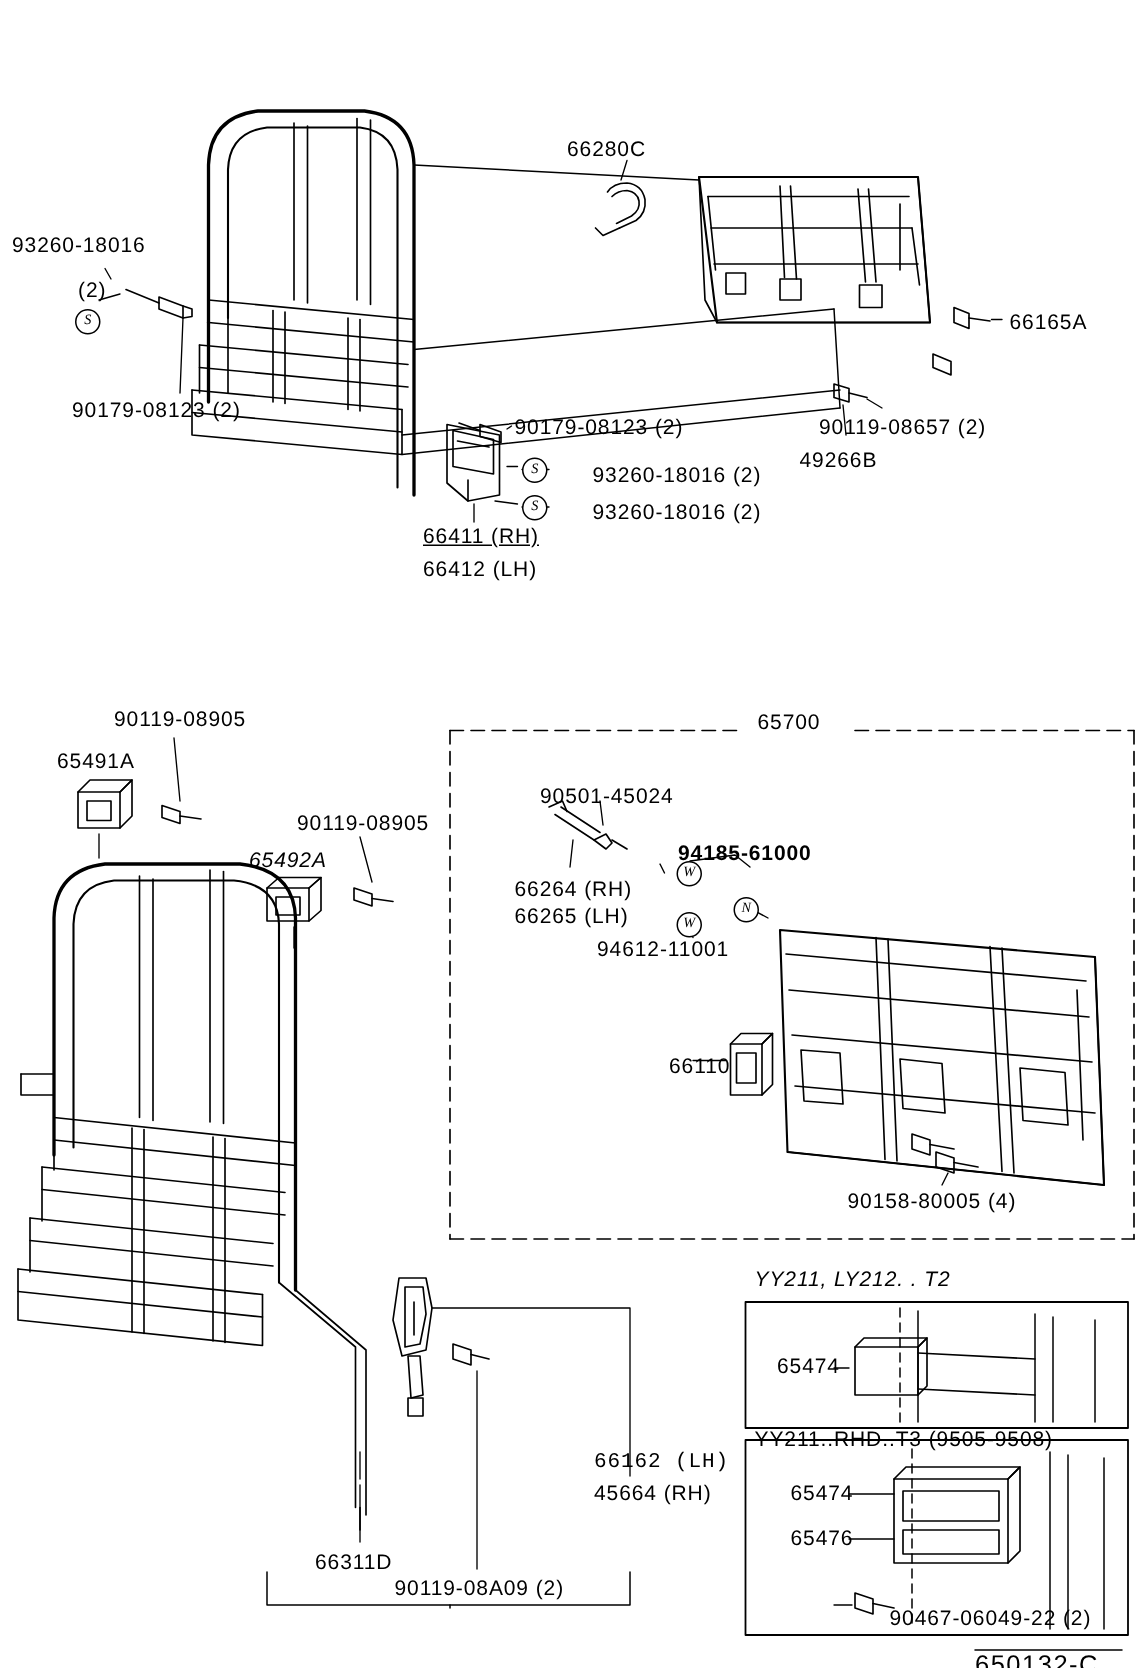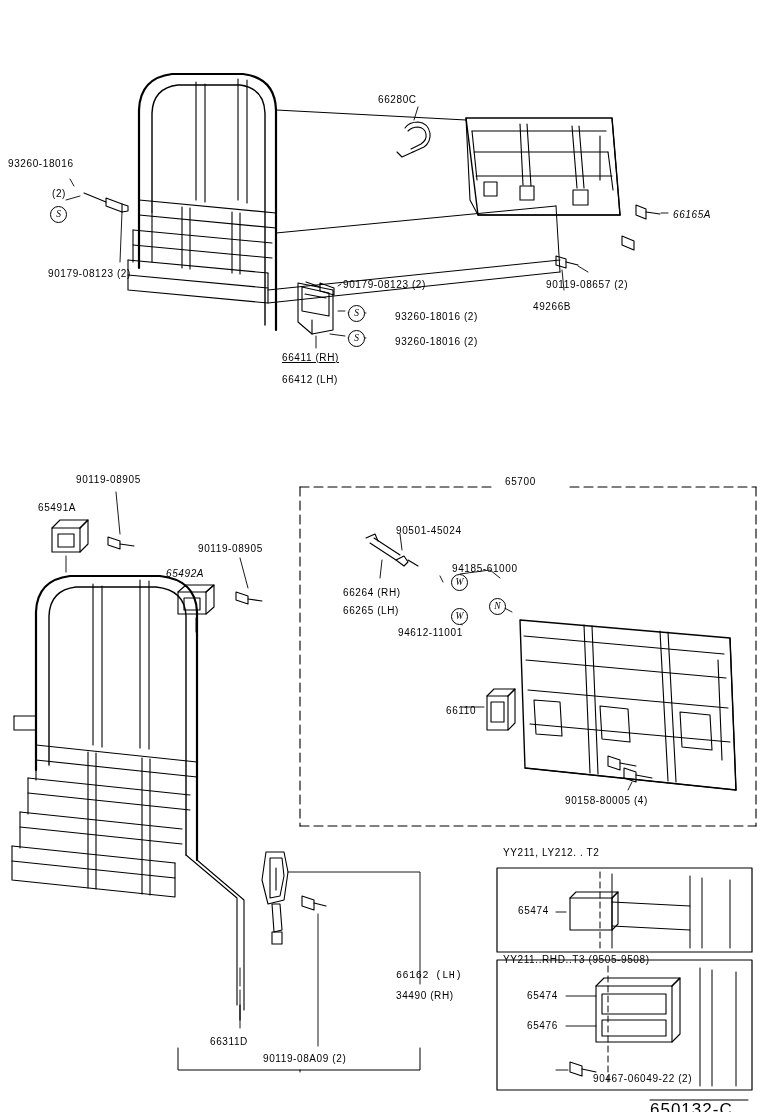--- a/index.html
+++ b/index.html
@@ -30,21 +30,21 @@
   }
   .lbl {
     position: absolute;
     font-family: "Liberation Sans", sans-serif;
     font-size: 13.5px;
     letter-spacing: 0.4px;
     white-space: pre;
     line-height: 15px;
     color: #000;
   }
-  .lbl.code  { font-size: 10px; letter-spacing: 0.6px; }
+  .lbl.code  { font-size: 14px; letter-spacing: 0.6px; }
   .lbl.sheet { font-size: 17px; letter-spacing: 1px; margin-top: 20px; }
   .circ {
     position: absolute;
     width: 15px; height: 15px;
     border: 1.1px solid #000;
     border-radius: 50%;
     font-size: 9.5px;
     line-height: 14px;
     text-align: center;
     font-family: "Liberation Serif", serif;
@@ -331,57 +331,57 @@
       <path d="M566,996 L596,996" stroke-width="0.9"></path>
       <path d="M566,1026 L596,1026" stroke-width="0.9"></path>
 
       <path d="M650,1100 L748,1100" stroke-width="1.0"></path>
     </g>
   </svg>
 
   <div class="lbl code" style="left:378px; top:92px;">66280C</div>
   <div class="lbl code" style="left:8px; top:156px;text-align:center;">93260-18016</div>
   <div class="lbl code" style="left:52px; top:186px;">(2)</div>
-  <div class="lbl code" style="left:673px; top:207px;font-style:italic;">66165A</div>
+  <div class="lbl code" style="left:673px; top:207px;">66165A</div>
   <div class="lbl code" style="left:48px; top:266px;">90179-08123 (2)</div>
   <div class="lbl code" style="left:343px; top:277px;">90179-08123 (2)</div>
   <div class="lbl code" style="left:546px; top:277px;">90119-08657 (2)</div>
   <div class="lbl code" style="left:533px; top:299px;">49266B</div>
   <div class="lbl code" style="left:395px; top:309px;">93260-18016 (2)</div>
   <div class="lbl code" style="left:395px; top:334px;">93260-18016 (2)</div>
   <div class="lbl code" style="left:282px; top:350px;text-decoration:underline;">66411 (RH)</div>
   <div class="lbl code" style="left:282px; top:372px;">66412 (LH)</div>
 
   <div class="circ" style="left:50px; top:206px;">S</div>
   <div class="circ" style="left:348px; top:305px;">S</div>
   <div class="circ" style="left:348px; top:330px;">S</div>
 
   <div class="lbl code" style="left:76px; top:472px;">90119-08905</div>
   <div class="lbl code" style="left:505px; top:474px;">65700</div>
   <div class="lbl code" style="left:38px; top:500px;">65491A</div>
-  <div class="lbl code" style="left:360px; top:523px;margin-left:36px;">90501-45024</div>
+  <div class="lbl code" style="left:360px; top:523px;">90501-45024</div>
   <div class="lbl code" style="left:198px; top:541px;">90119-08905</div>
-  <div class="lbl code" style="left:452px; top:561px;">94185-61000</div>
+  <div class="lbl code" style="left:452px; top:561px;font-weight:bold;">94185-61000</div>
   <div class="lbl code" style="left:166px; top:566px;font-style:italic;">65492A</div>
   <div class="lbl code" style="left:343px; top:585px;">66264 (RH)</div>
   <div class="lbl code" style="left:343px; top:603px;">66265 (LH)</div>
   <div class="lbl code" style="left:398px; top:625px;">94612-11001</div>
   <div class="lbl code" style="left:424px; top:703px;margin-left:22px;">66110</div>
   <div class="lbl code" style="left:565px; top:793px;">90158-80005 (4)</div>
-  <div class="lbl code" style="left:396px; top:988px;">34490 (RH)</div>
+  <div class="lbl code" style="left:396px; top:988px;">45664 (RH)</div>
   <div class="lbl code" style="left:396px; top:968px;font-family:Liberation Mono, monospace;">66162 (LH)</div>
   <div class="lbl code" style="left:210px; top:1034px;">66311D</div>
   <div class="lbl code" style="left:263px; top:1051px;">90119-08A09 (2)</div>
   <div class="lbl code" style="left:268px; top:1076px;margin-top:36px;">65400A</div>
 
   <div class="circ" style="left:451px; top:574px;">W</div>
   <div class="circ" style="left:489px; top:598px;">N</div>
   <div class="circ" style="left:451px; top:608px;">W</div>
 
-  <div class="lbl code" style="left:503px; top:845px;">YY211, LY212. . T2</div>
+  <div class="lbl code" style="left:503px; top:845px;font-style:italic;">YY211, LY212. . T2</div>
   <div class="lbl code" style="left:518px; top:903px;">65474</div>
 
   <div class="lbl code" style="left:503px; top:952px;">YY211..RHD..T3 (9505-9508)</div>
   <div class="lbl code" style="left:527px; top:988px;">65474</div>
   <div class="lbl code" style="left:527px; top:1018px;">65476</div>
   <div class="lbl code" style="left:573px; top:1071px;margin-left:20px;">90467-06049-22 (2)</div>
 
   <div class="lbl sheet" style="left:650px; top:1082px;">650132-C</div>
 
 </div>

